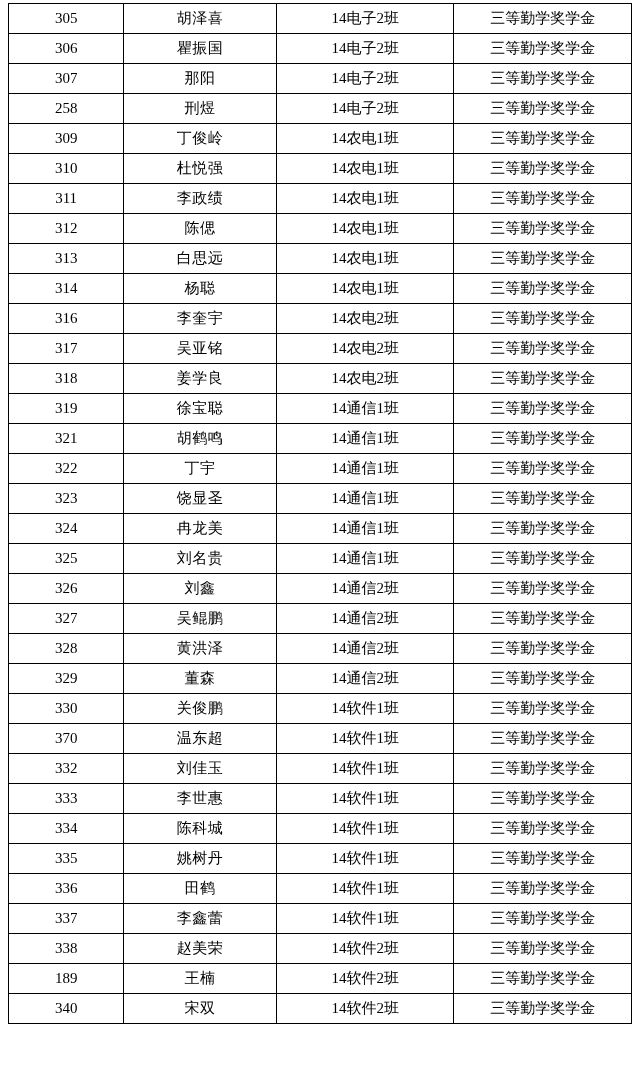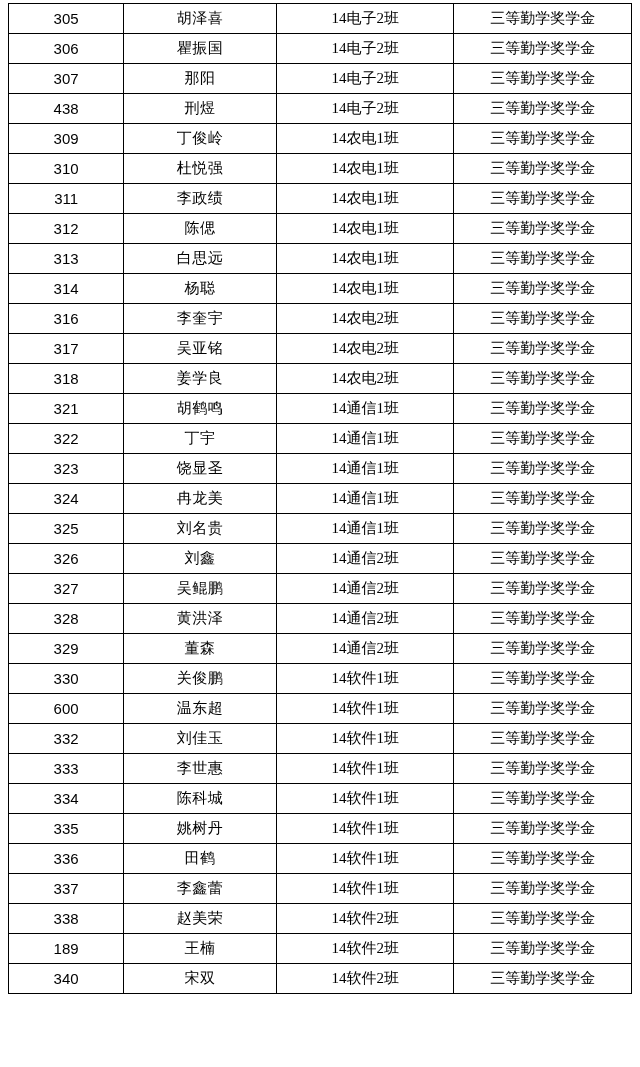--- a/index.html
+++ b/index.html
@@ -36,21 +36,21 @@
     padding: 0;
     white-space: nowrap;
     overflow: hidden;
   }
   col.c-seq   { width: 18.5%; }
   col.c-name  { width: 24.5%; }
   col.c-class { width: 28.5%; }
   col.c-award { width: 28.5%; }
 
   td.seq {
-    font-family: Liberation Sans, sans-serif;
+    font-family: Liberation Serif, serif;
     font-size: 16px;
   }
   td.name {
     font-size: 15px;
     letter-spacing: 0.5px;
   }
   td.klass {
     font-size: 15px;
   }
   td.award {
@@ -81,21 +81,21 @@
           <td class="klass">14电子2班</td>
           <td class="award">三等勤学奖学金</td>
         </tr>
         <tr>
           <td class="seq">307</td>
           <td class="name">那阳</td>
           <td class="klass">14电子2班</td>
           <td class="award">三等勤学奖学金</td>
         </tr>
         <tr>
-          <td class="seq">438</td>
+          <td class="seq">258</td>
           <td class="name">刑煜</td>
           <td class="klass">14电子2班</td>
           <td class="award">三等勤学奖学金</td>
         </tr>
         <tr>
           <td class="seq">309</td>
           <td class="name">丁俊岭</td>
           <td class="klass">14农电1班</td>
           <td class="award">三等勤学奖学金</td>
         </tr>
@@ -141,20 +141,26 @@
           <td class="klass">14农电2班</td>
           <td class="award">三等勤学奖学金</td>
         </tr>
         <tr>
           <td class="seq">318</td>
           <td class="name">姜学良</td>
           <td class="klass">14农电2班</td>
           <td class="award">三等勤学奖学金</td>
         </tr>
         <tr>
+          <td class="seq">319</td>
+          <td class="name">徐宝聪</td>
+          <td class="klass">14通信1班</td>
+          <td class="award">三等勤学奖学金</td>
+        </tr>
+        <tr>
           <td class="seq">321</td>
           <td class="name">胡鹤鸣</td>
           <td class="klass">14通信1班</td>
           <td class="award">三等勤学奖学金</td>
         </tr>
         <tr>
           <td class="seq">322</td>
           <td class="name">丁宇</td>
           <td class="klass">14通信1班</td>
           <td class="award">三等勤学奖学金</td>
@@ -201,21 +207,21 @@
           <td class="klass">14通信2班</td>
           <td class="award">三等勤学奖学金</td>
         </tr>
         <tr>
           <td class="seq">330</td>
           <td class="name">关俊鹏</td>
           <td class="klass">14软件1班</td>
           <td class="award">三等勤学奖学金</td>
         </tr>
         <tr>
-          <td class="seq">600</td>
+          <td class="seq">370</td>
           <td class="name">温东超</td>
           <td class="klass">14软件1班</td>
           <td class="award">三等勤学奖学金</td>
         </tr>
         <tr>
           <td class="seq">332</td>
           <td class="name">刘佳玉</td>
           <td class="klass">14软件1班</td>
           <td class="award">三等勤学奖学金</td>
         </tr>

